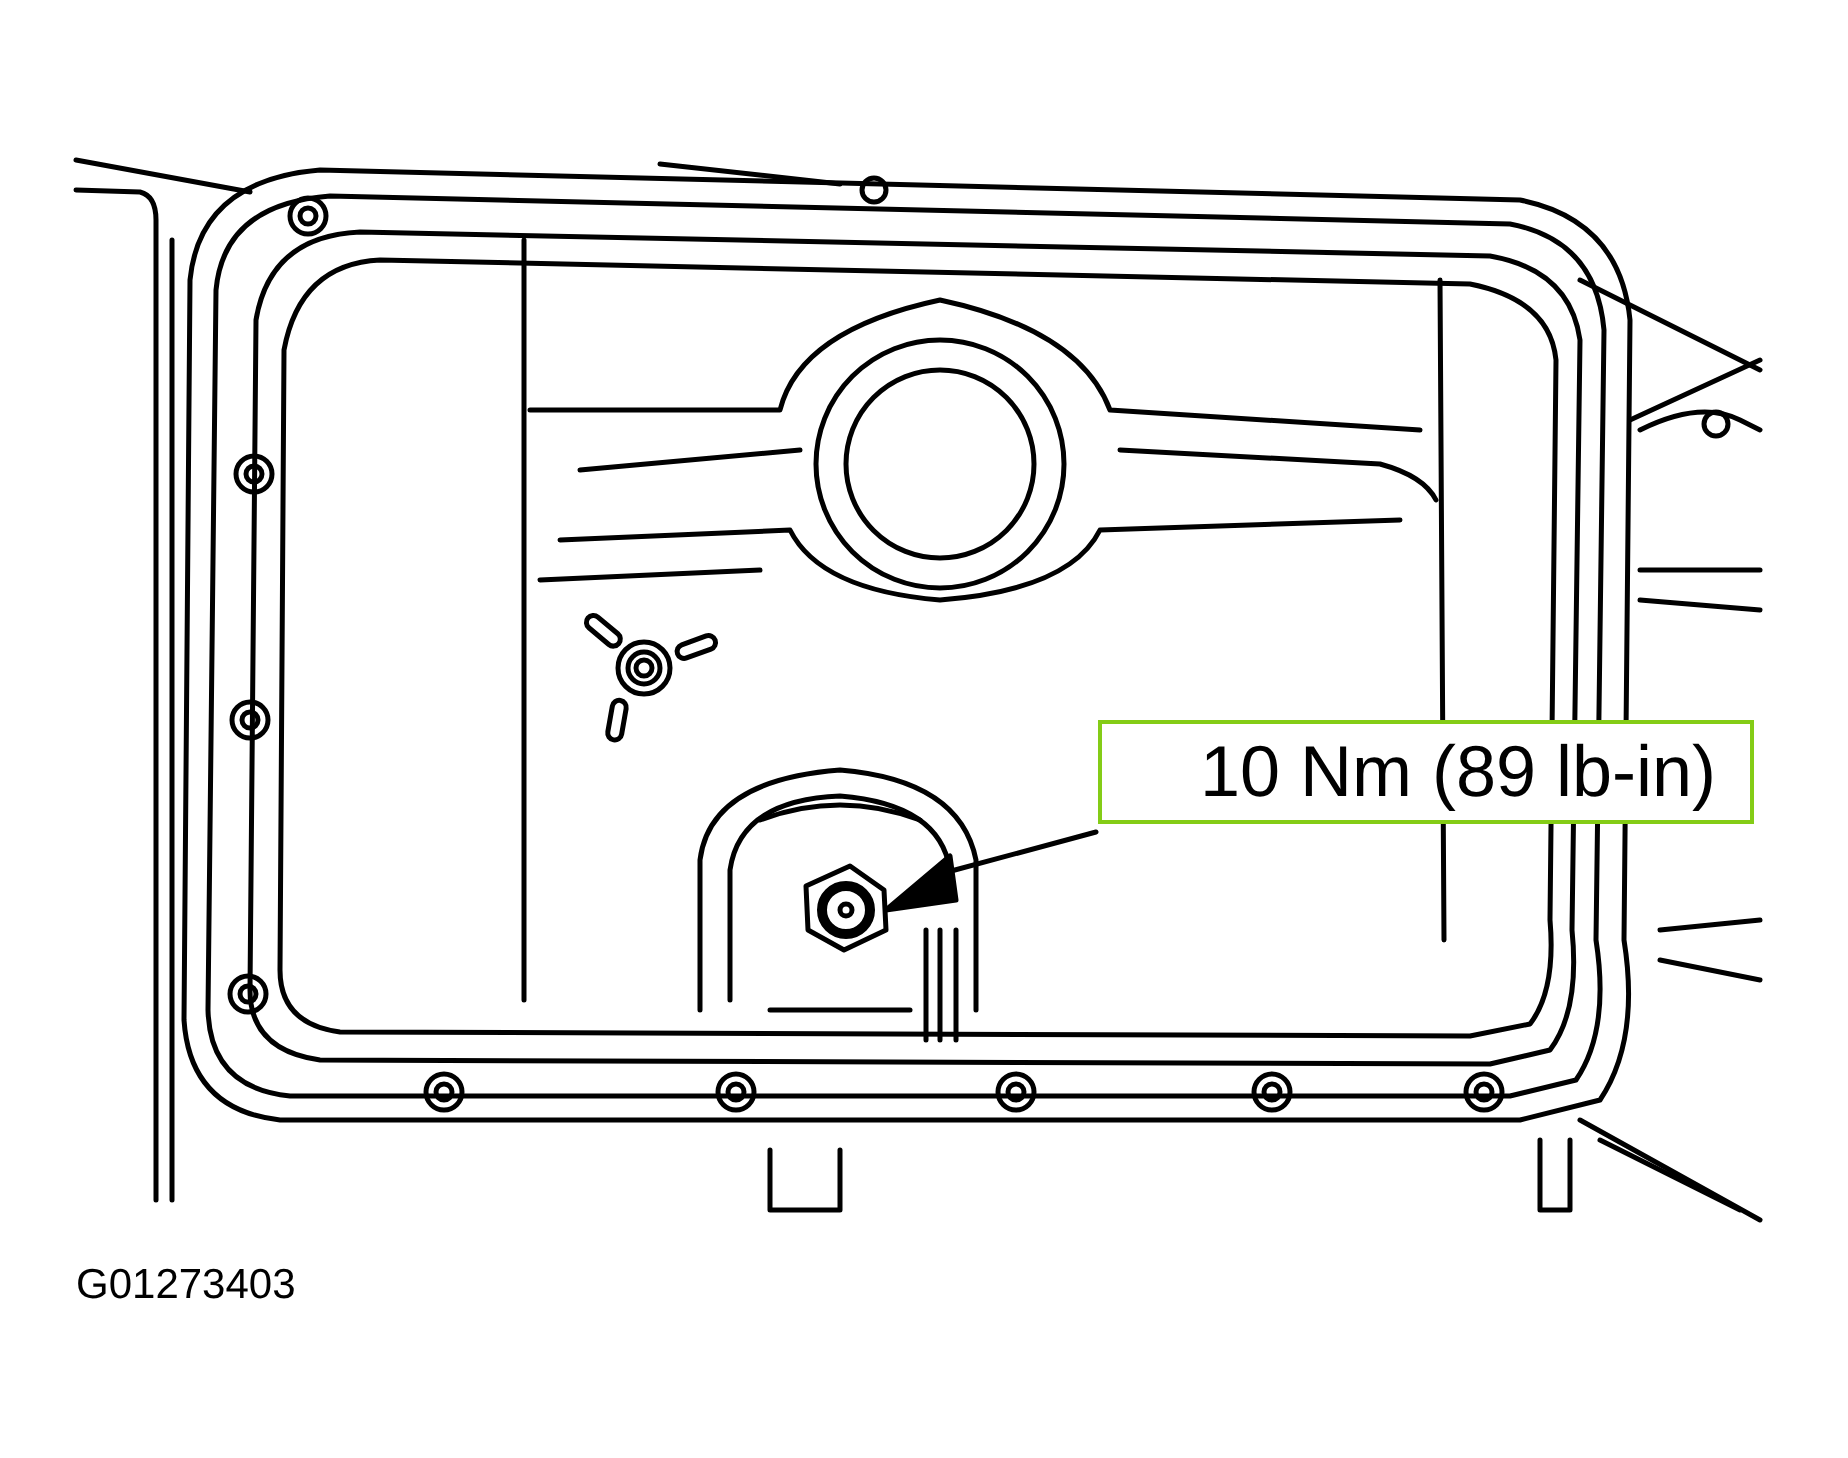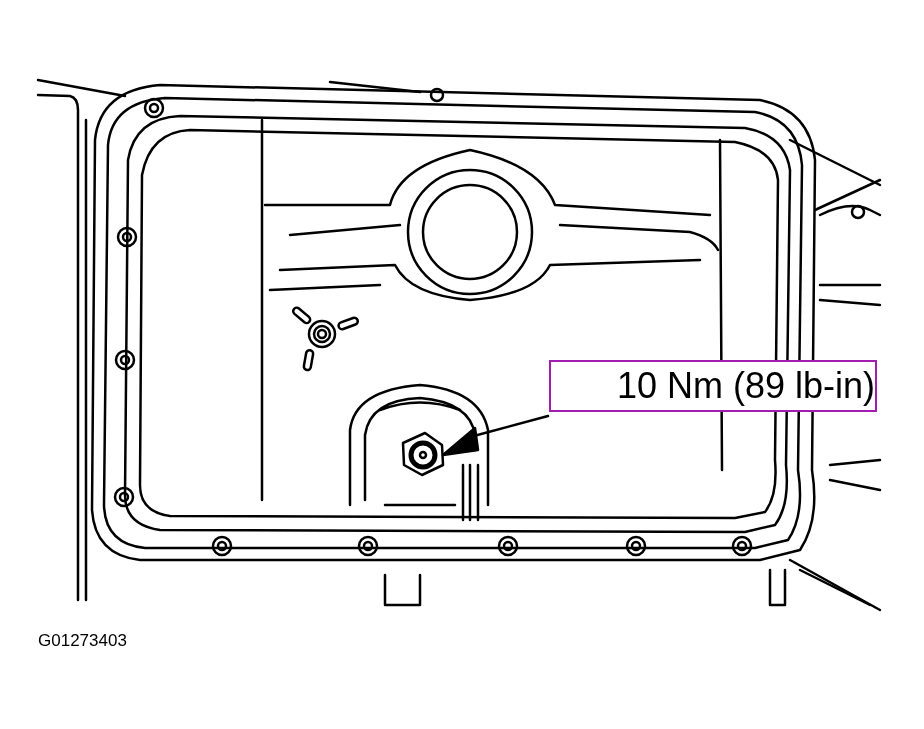--- a/index.html
+++ b/index.html
@@ -1,24 +1,24 @@
 <!DOCTYPE html>
 <html><head>
 <meta charset="utf-8">
 <style>
   html, body { margin: 0; padding: 0; background: #ffffff; }
   body { width: 924px; height: 729px; position: relative; overflow: hidden; font-family: "Liberation Sans", sans-serif; }
   #drawing { position: absolute; left: 0; top: 0; width: 924px; height: 729px; }
   .callout-box {
     position: absolute; left: 549px; top: 360px; width: 328px; height: 52px;
-    border: 2px solid #a21caf; background: #fff; box-sizing: border-box;
-    display: flex; align-items: center; justify-content: flex-end; padding-left: 32px;
+    border: 2px solid #84cc16; background: #fff; box-sizing: border-box;
+    display: flex; align-items: center; justify-content: center; padding-left: 32px;
   }
   .callout-text { font-size: 36px; color: #000; letter-spacing: 0px; white-space: nowrap; }
-  .figure-id { position: absolute; left: 38px; top: 631px; font-size: 17px; color: #000; }
+  .figure-id { position: absolute; left: 38px; top: 631px; font-size: 21px; color: #000; }
 </style>
 </head>
 <body>
 
 <svg id="drawing" viewBox="0 0 924 729" xmlns="http://www.w3.org/2000/svg" fill="none" stroke="#000" stroke-width="2.5" stroke-linecap="round" stroke-linejoin="round">
 
   <g>
     <path d="M38 80 L125 96"></path>
     <path d="M38 95 L70 96 Q78 98 78 110 L78 600"></path>
     <path d="M86 120 L86 600"></path>

